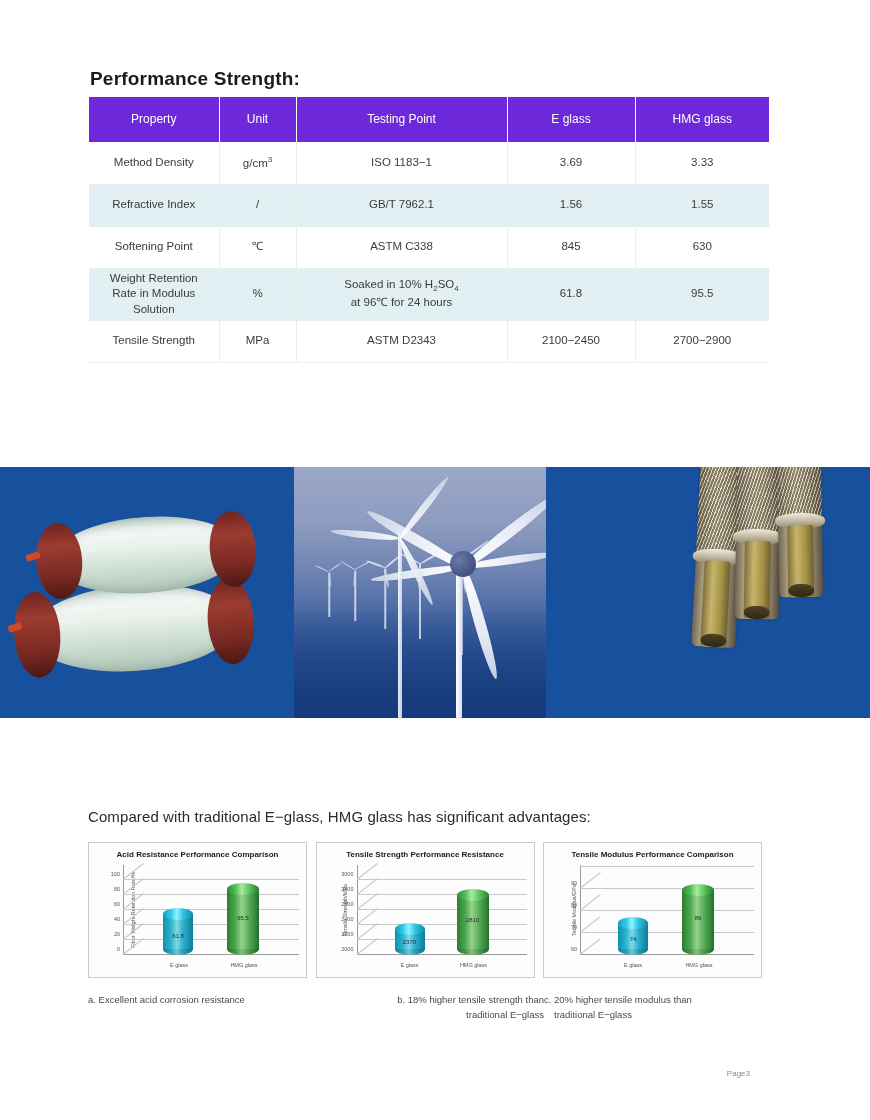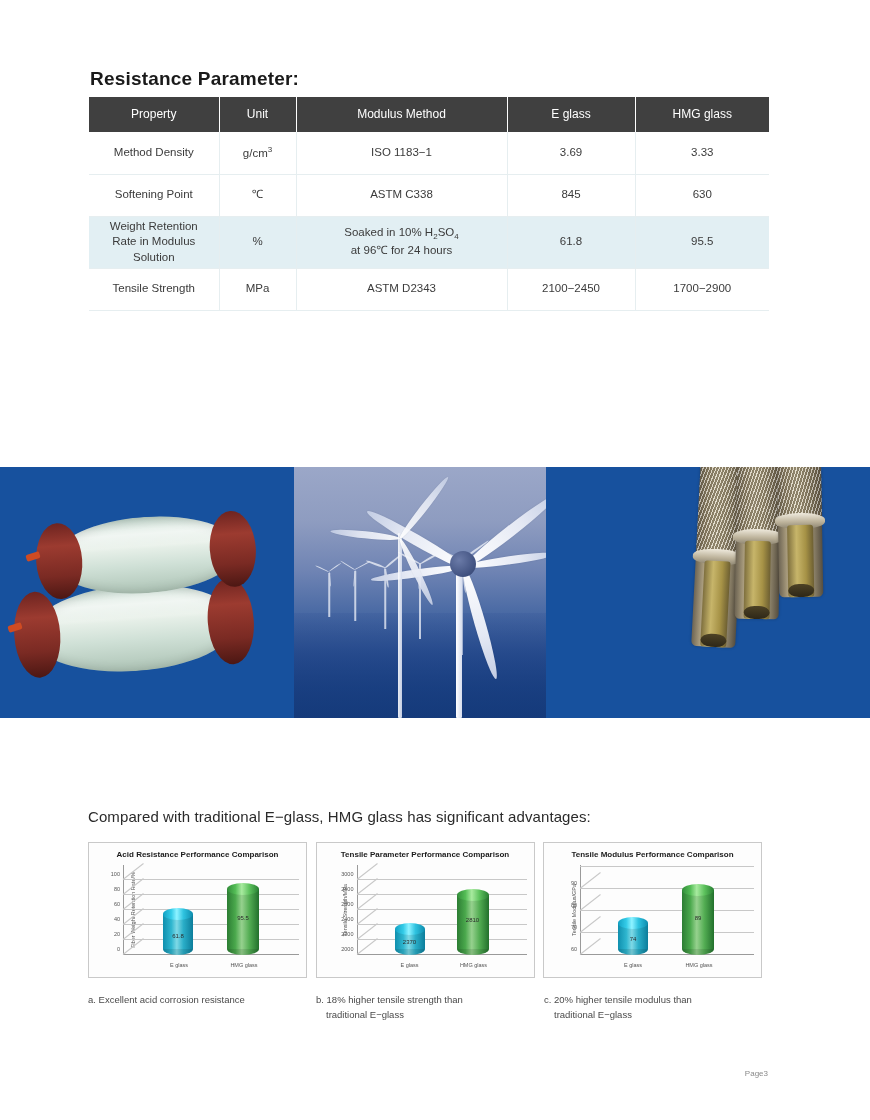--- a/index.html
+++ b/index.html
@@ -40,23 +40,23 @@
     text-align: center;
     vertical-align: middle;
     font-size: 11.5px;
     font-weight: normal;
     color: #3b3b3b;
     padding: 0 4px;
     border-right: 1px solid #ffffff;
     line-height: 1.35;
   }
   .spec-table thead th {
-    background: #404040;
+    background: #6d28d9;
     color: #ffffff;
-    height: 35px;
+    height: 45px;
     font-size: 12px;
     border-right: 1px solid #ffffff;
   }
   .spec-table thead th:last-child { border-right: none; }
   .spec-table tbody tr { height: 42px; }
   .spec-table tbody tr.alt td { background: #e2eff3; }
   .spec-table tbody tr.plain td { background: #ffffff; }
   .spec-table tbody td {
     border-bottom: 1px solid #e6eef0;
     border-right: 1px solid #e6eef0;
@@ -340,60 +340,67 @@
     width: 690px;
     display: flex;
   }
   .caption {
     font-size: 9.5px;
     color: #4a4a4a;
     line-height: 1.55;
   }
   .caption .cap-indent { display: block; padding-left: 10px; }
   .cap-1 { width: 228px; }
-  .cap-2 { width: 228px; }
+  .cap-2 { width: 228px; text-align: right; }
   .cap-3 { width: 230px; }
 
   .page-number {
     position: absolute;
-    right: 102px;
+    right: 120px;
     top: 1069px;
     font-size: 8px;
     color: #8a8a8a;
   }
 </style>
 </head>
 <body>
 
-<div class="page-title">Resistance Parameter:</div>
+<div class="page-title">Performance Strength:</div>
 
 <table class="spec-table">
   <colgroup>
     <col class="col-prop">
       <col class="col-unit">
       <col class="col-meth">
       <col class="col-e">
       <col class="col-hmg">
   </colgroup>
   <thead>
     <tr>
       <th>Property</th>
       <th>Unit</th>
-      <th>Modulus Method</th>
+      <th>Testing Point</th>
       <th>E glass</th>
       <th>HMG glass</th>
     </tr>
   </thead>
   <tbody>
     <tr class="plain">
       <td>Method Density</td>
       <td><span>g/cm</span><sup>3</sup></td>
       <td>ISO 1183−1</td>
       <td>3.69</td>
       <td>3.33</td>
+    </tr>
+    <tr class="alt">
+      <td>Refractive Index</td>
+      <td>/</td>
+      <td>GB/T 7962.1</td>
+      <td>1.56</td>
+      <td>1.55</td>
     </tr>
     <tr class="plain">
       <td>Softening Point</td>
       <td>℃</td>
       <td>ASTM C338</td>
       <td>845</td>
       <td>630</td>
     </tr>
     <tr class="alt tall">
       <td>
@@ -406,21 +413,21 @@
         <span>at 96℃ for 24 hours</span>
       </td>
       <td>61.8</td>
       <td>95.5</td>
     </tr>
     <tr class="plain">
       <td>Tensile Strength</td>
       <td>MPa</td>
       <td>ASTM D2343</td>
       <td>2100−2450</td>
-      <td>1700−2900</td>
+      <td>2700−2900</td>
     </tr>
   </tbody>
 </table>
 
 <div class="photo-band">
 
   <div class="photo photo-vessels">
     <div class="vessel v-bot">
       <div class="vessel-cap left"></div>
       <div class="vessel-cap right"></div>
@@ -542,21 +549,21 @@
           <div class="cap-top"></div>
         <div class="bar-value" style="bottom:34px;">95.5</div>
       </div>
 
       <div class="xtick" style="left:56px;">E glass</div>
       <div class="xtick" style="left:121px;">HMG glass</div>
     </div>
   </div>
 
   <div class="chart-card">
-    <div class="chart-title">Tensile Parameter Performance Comparison</div>
+    <div class="chart-title">Tensile Strength Performance Resistance</div>
     <div class="ylabel" style="left:2px;">Tensile Strength/MPa</div>
     <div class="plot" style="left:40px; width:170px;">
       <div class="axis-v"></div>
       <div class="axis-h"></div>
 
       <div class="gridline" style="bottom:15px;"></div>
       <div class="gridline" style="bottom:30px;"></div>
       <div class="gridline" style="bottom:45px;"></div>
       <div class="gridline" style="bottom:60px;"></div>
       <div class="gridline" style="bottom:75px;"></div>

